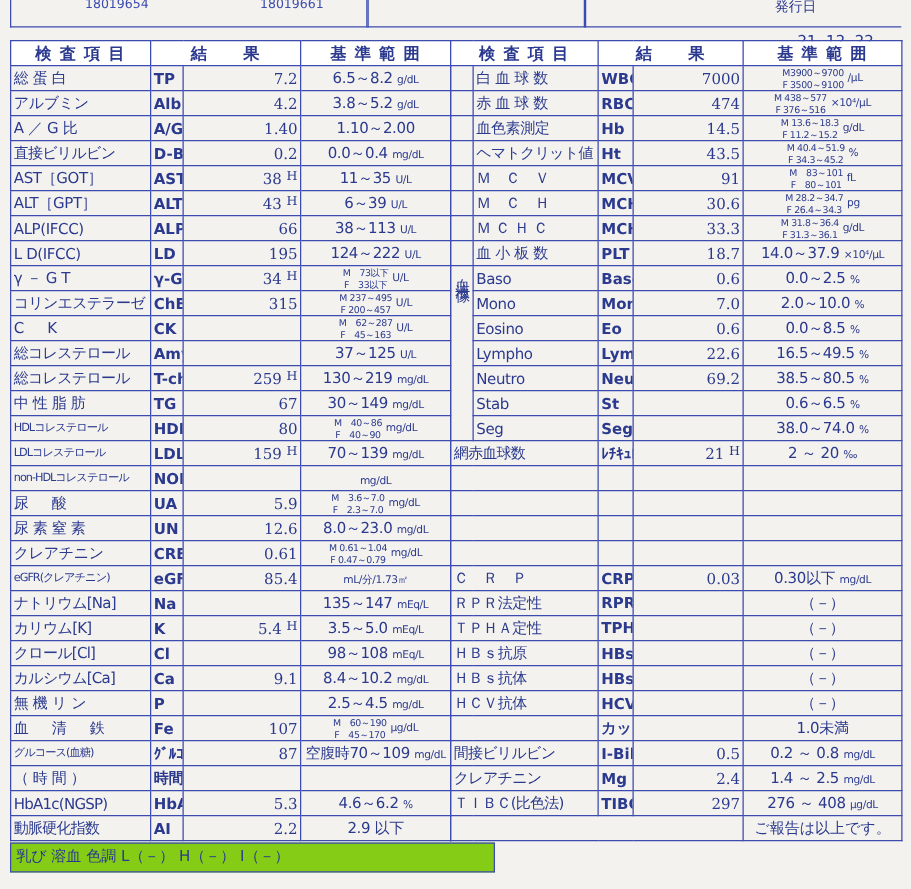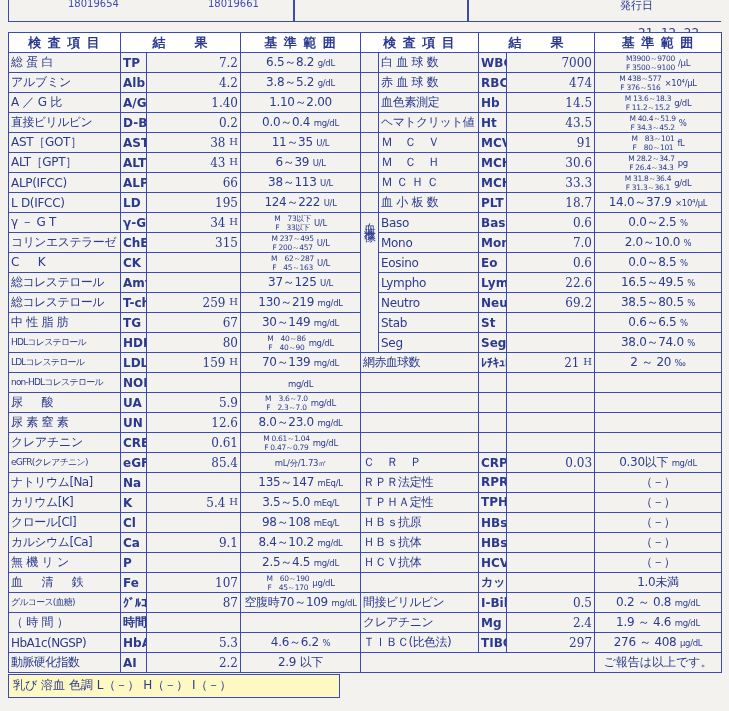--- a/index.html
+++ b/index.html
@@ -60,22 +60,22 @@
   .vert { writing-mode:vertical-rl; text-orientation:upright; font-size:12px; letter-spacing:4px; }
   .blank { }
   .note { font-size:11px; text-align:center; letter-spacing:0px; }
 
   
   #left-table { left:8px; top:32px; width:352px; }
   
   #right-table { left:360px; top:32px; width:361px; }
 
   .bottomrow {
-    position:absolute; left:8px; top:674px; width:332px; height:24px;
-    border:1px solid #3b4bb0; font-size:12px; padding:2px 4px; background:#fef9c3;
+    position:absolute; left:8px; top:674px; width:388px; height:24px;
+    border:1px solid #3b4bb0; font-size:12px; padding:2px 4px; background:#84cc16;
   }
 </style>
 </head>
 <body>
 
 <div class="sheet">
 
   <div class="topstrip">
     <div class="tbox tb1"></div>
     <div class="tbox tb2"></div>
@@ -548,21 +548,21 @@
         <tr>
           <td colspan="2" class="name sm">間接ビリルビン</td>
           <td class="abbr">I-Bil</td>
           <td class="val">0.5</td>
           <td class="ref"><span>0.2 ～ 0.8</span> <span class="u">mg/dL</span></td>
         </tr>
         <tr>
           <td colspan="2" class="name sm">クレアチニン</td>
           <td class="abbr">Mg</td>
           <td class="val">2.4</td>
-          <td class="ref"><span>1.9 ～ 4.6</span> <span class="u">mg/dL</span></td>
+          <td class="ref"><span>1.4 ～ 2.5</span> <span class="u">mg/dL</span></td>
         </tr>
         <tr>
           <td colspan="2" class="name sm">ＴＩＢＣ(比色法)</td>
           <td class="abbr">TIBC</td>
           <td class="val">297</td>
           <td class="ref"><span>276 ～ 408</span> <span class="u">μg/dL</span></td>
         </tr>
         <tr>
           <td colspan="4"></td>
           <td class="note">ご報告は以上です。</td>

